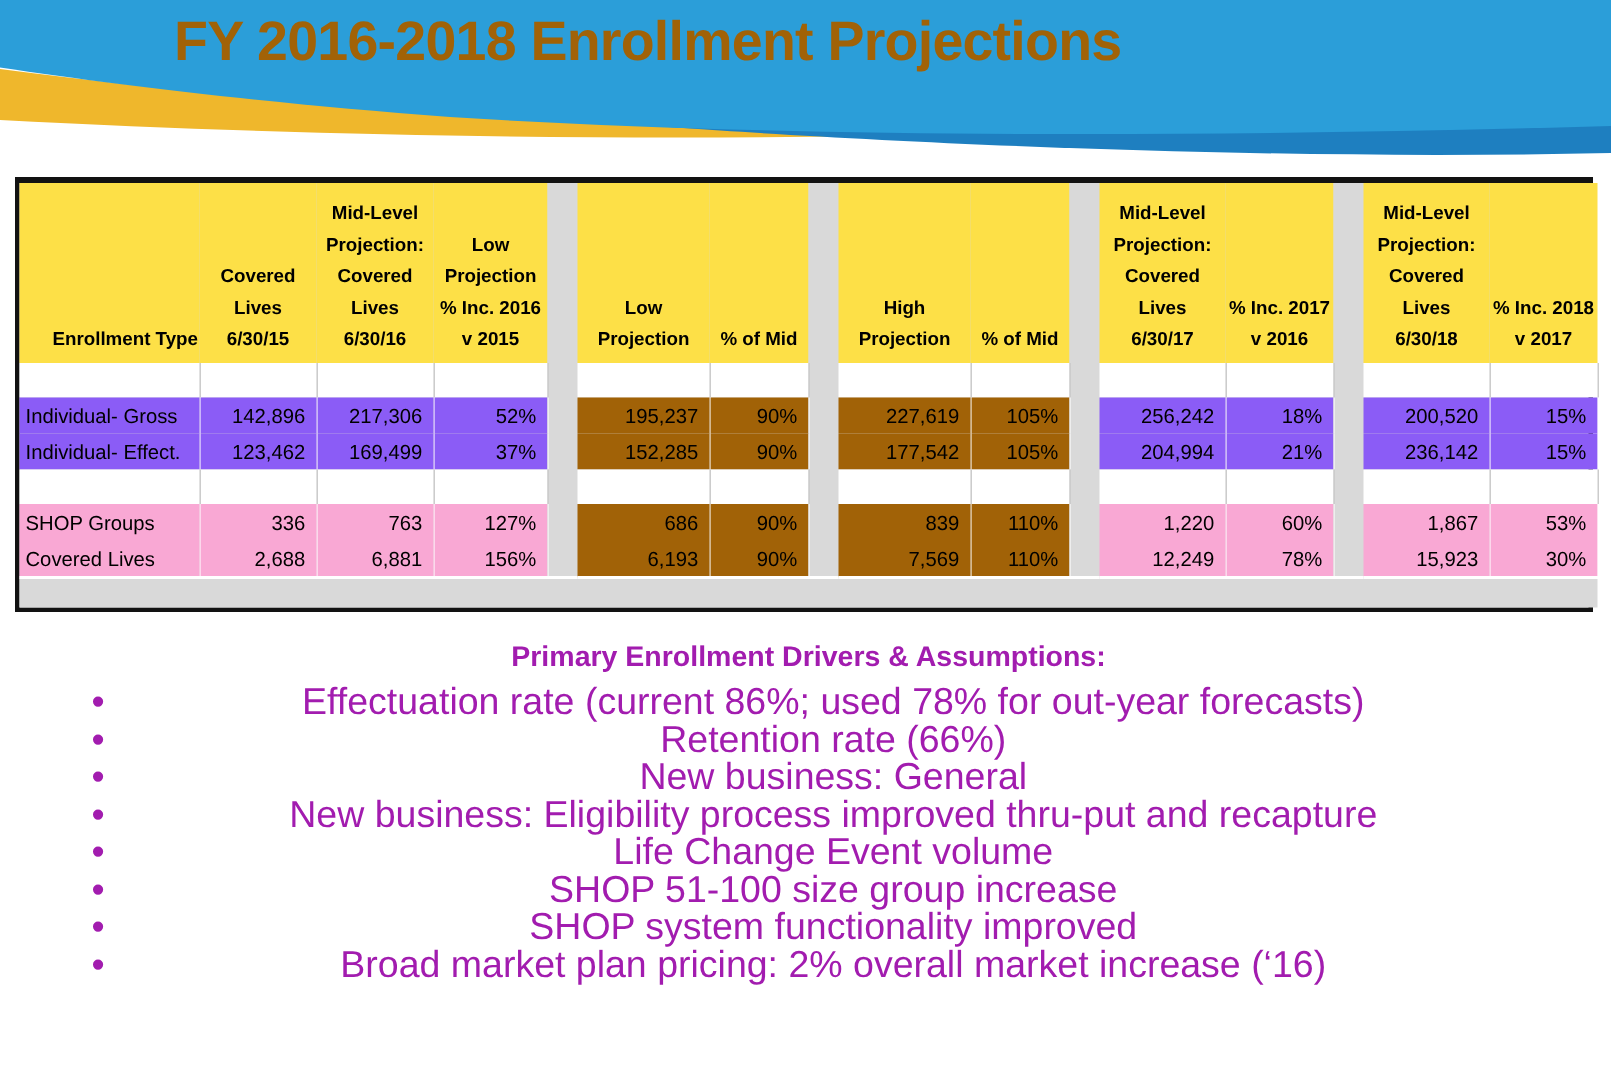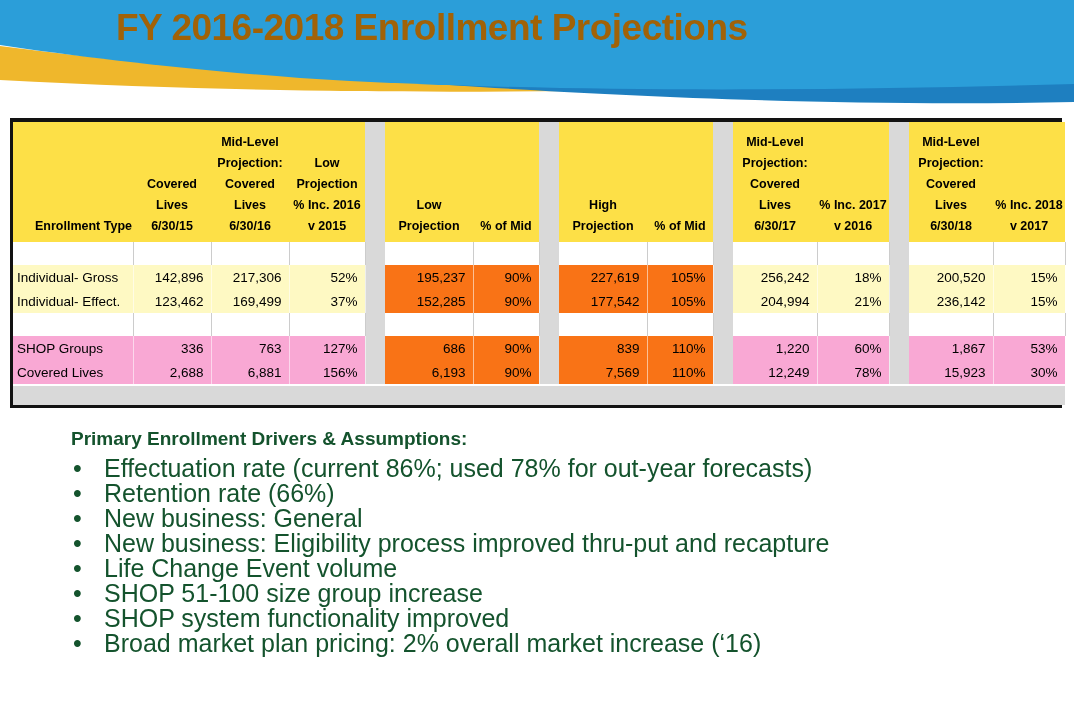--- a/index.html
+++ b/index.html
@@ -19,29 +19,29 @@
   table{border-collapse:collapse;table-layout:fixed;width:100%;color:#000;}
   thead tr{height:120px;}
   th{font-weight:bold;vertical-align:bottom;text-align:center;white-space:pre-line;
      line-height:21px;font-size:12.5px;padding:4px 1px 5px;background:#fde047;}
   th.lbl{text-align:right;padding-left:20px;}
   tbody td{height:23px;text-align:right;font-size:13.5px;padding:0 7px 0 2px;
            vertical-align:middle;}
   tbody tr.data td{height:24px;}
   td.lbl{text-align:left;padding-left:4px;padding-right:0;}
   tr.bold td{font-weight:normal;}
-  .g{background:#fef9c3;border-right:1px solid rgba(255,255,255,0.55);}
-  .b{background:#f97316;border-right:1px solid rgba(255,255,255,0.55);}
+  .g{background:#8b5cf6;border-right:1px solid rgba(255,255,255,0.55);}
+  .b{background:#a16207;border-right:1px solid rgba(255,255,255,0.55);}
   .p{background:#f9a8d4;border-right:1px solid rgba(255,255,255,0.55);}
   .sp{background:#d9d9d9;}
   .w{background:#ffffff;border-right:1px solid #cccccc;}
   td.strip{height:19px;background:#d9d9d9;border-top:2px solid #ffffff;}
 
   
-  .assumptions{position:absolute;left:71px;top:428px;width:960px;color:#14532d;}
+  .assumptions{position:absolute;left:59px;top:428px;width:960px;color:#a21caf;text-align:center;}
   .assumptions h2{margin:0 0 6px 0;font-size:19px;font-weight:bold;}
   .assumptions ul{list-style:none;margin:0;padding:0;font-size:25px;}
   .assumptions li{position:relative;padding-left:33px;line-height:25px;}
   .assumptions li::before{content:"\2022";position:absolute;left:2px;}
 </style>
 </head>
 <body>
 
 <div class="slide">
 

